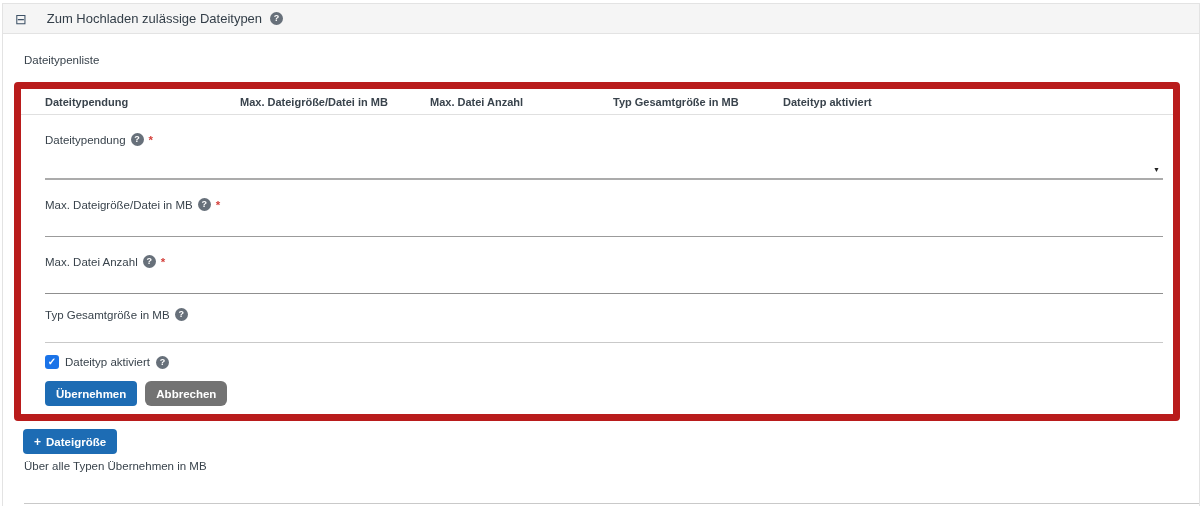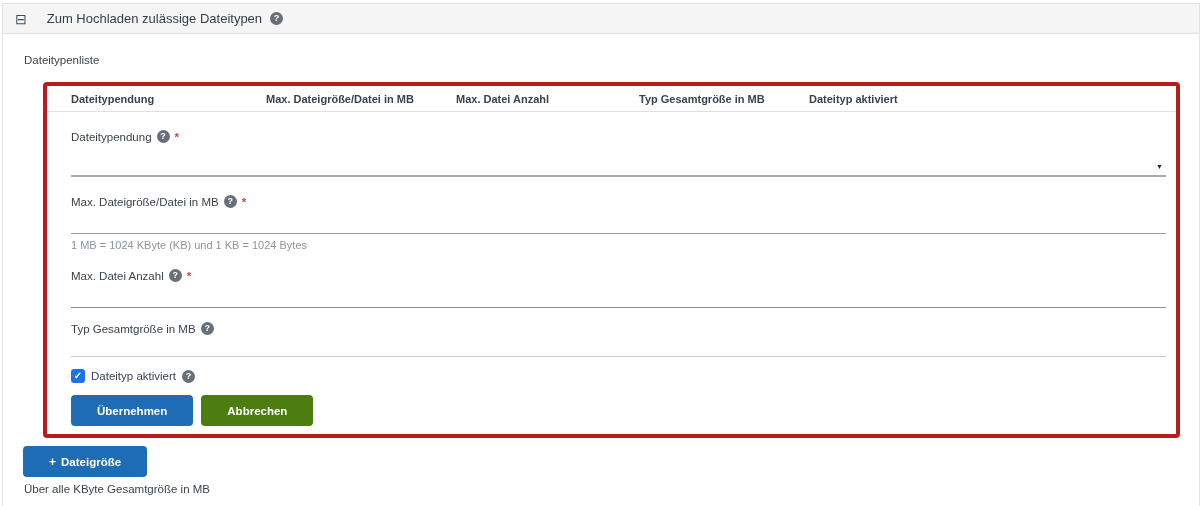--- a/index.html
+++ b/index.html
@@ -32,25 +32,24 @@
     display:inline-flex; align-items:center; justify-content:center;
     width:13px; height:13px; border-radius:50%;
     background:#67707a; color:#fff;
     font-size:9px; font-weight:700; line-height:1;
     flex:0 0 auto;
   }
   .body{ padding:20px 10px 0 11px; }
   .list-label{ font-size:11.5px; margin:0 0 16px 10px; }
 
   .formbox{
-    border:4px solid #b91c1c;
+    border:7px solid #b91c1c;
     border-radius:4px;
     margin-right:9px;
     background:#fff;
-    margin-left:29px;
   }
   .thead{
     display:grid;
     grid-template-columns:195px 190px 183px 170px 1fr;
     padding:0 10px 0 24px;
     height:26px; box-sizing:border-box;
     align-items:center;
     border-bottom:1px solid #e0e0e0;
     font-size:11px; font-weight:700; color:#39434c;
   }
@@ -91,26 +90,26 @@
   .cb{
     width:14px; height:14px; border-radius:3px;
     background:#1a73e8; color:#fff;
     display:flex; align-items:center; justify-content:center;
     font-size:10px; font-weight:700; line-height:1;
   }
   .btnrow{ margin-top:12px; display:flex; gap:8px; }
   .btn{
     border:none; border-radius:4px;
     color:#fff; font-size:11.5px; font-weight:700;
-    height:31px; padding:0 26px;
+    height:25px; padding:0 11px;
     font-family:inherit; cursor:pointer;
     display:inline-flex; align-items:center; gap:5px;
   }
   .btn.primary{ background:#1d6cb4; }
-  .btn.danger{ background:#4d7c0f; }
+  .btn.danger{ background:#737373;border-radius:6px; }
   .addbtn{ margin:8px 0 0 9px; }
   .plus{ font-size:12px; font-weight:700; line-height:1; }
 
   .footer-label{ font-size:11.5px; margin:6px 0 0 10px; }
   .footer-input{ margin:10px 0 0 10px; width:1157px; height:18px; }
 </style>
 </head>
 <body>
 
 <div class="widget">
@@ -145,21 +144,20 @@
         <div class="selectline">
           <span class="caret">▼</span>
         </div>
 
         <div class="flabel mt2">
           <span>Max. Dateigröße/Datei in MB</span>
           <span class="help">?</span>
           <span class="req">*</span>
         </div>
         <input class="uline" value="" style="">
-        <div class="helper">1 MB = 1024 KByte (KB) und 1 KB = 1024 Bytes</div>
 
         <div class="flabel mt3">
           <span>Max. Datei Anzahl</span>
           <span class="help">?</span>
           <span class="req">*</span>
         </div>
         <input class="uline dark" value="" style="">
 
         <div class="flabel mt4">
           <span>Typ Gesamtgröße in MB</span>
@@ -179,17 +177,17 @@
         </div>
 
       </div>
     </div>
 
     <button class="btn primary addbtn">
       <span class="plus">+</span>
       <span>Dateigröße</span>
     </button>
 
-    <div class="footer-label">Über alle KByte Gesamtgröße in MB</div>
+    <div class="footer-label">Über alle Typen Übernehmen in MB</div>
     <input class="uline light footer-input" value="" style="">
 
   </div>
 </div>
 
 </body></html>

